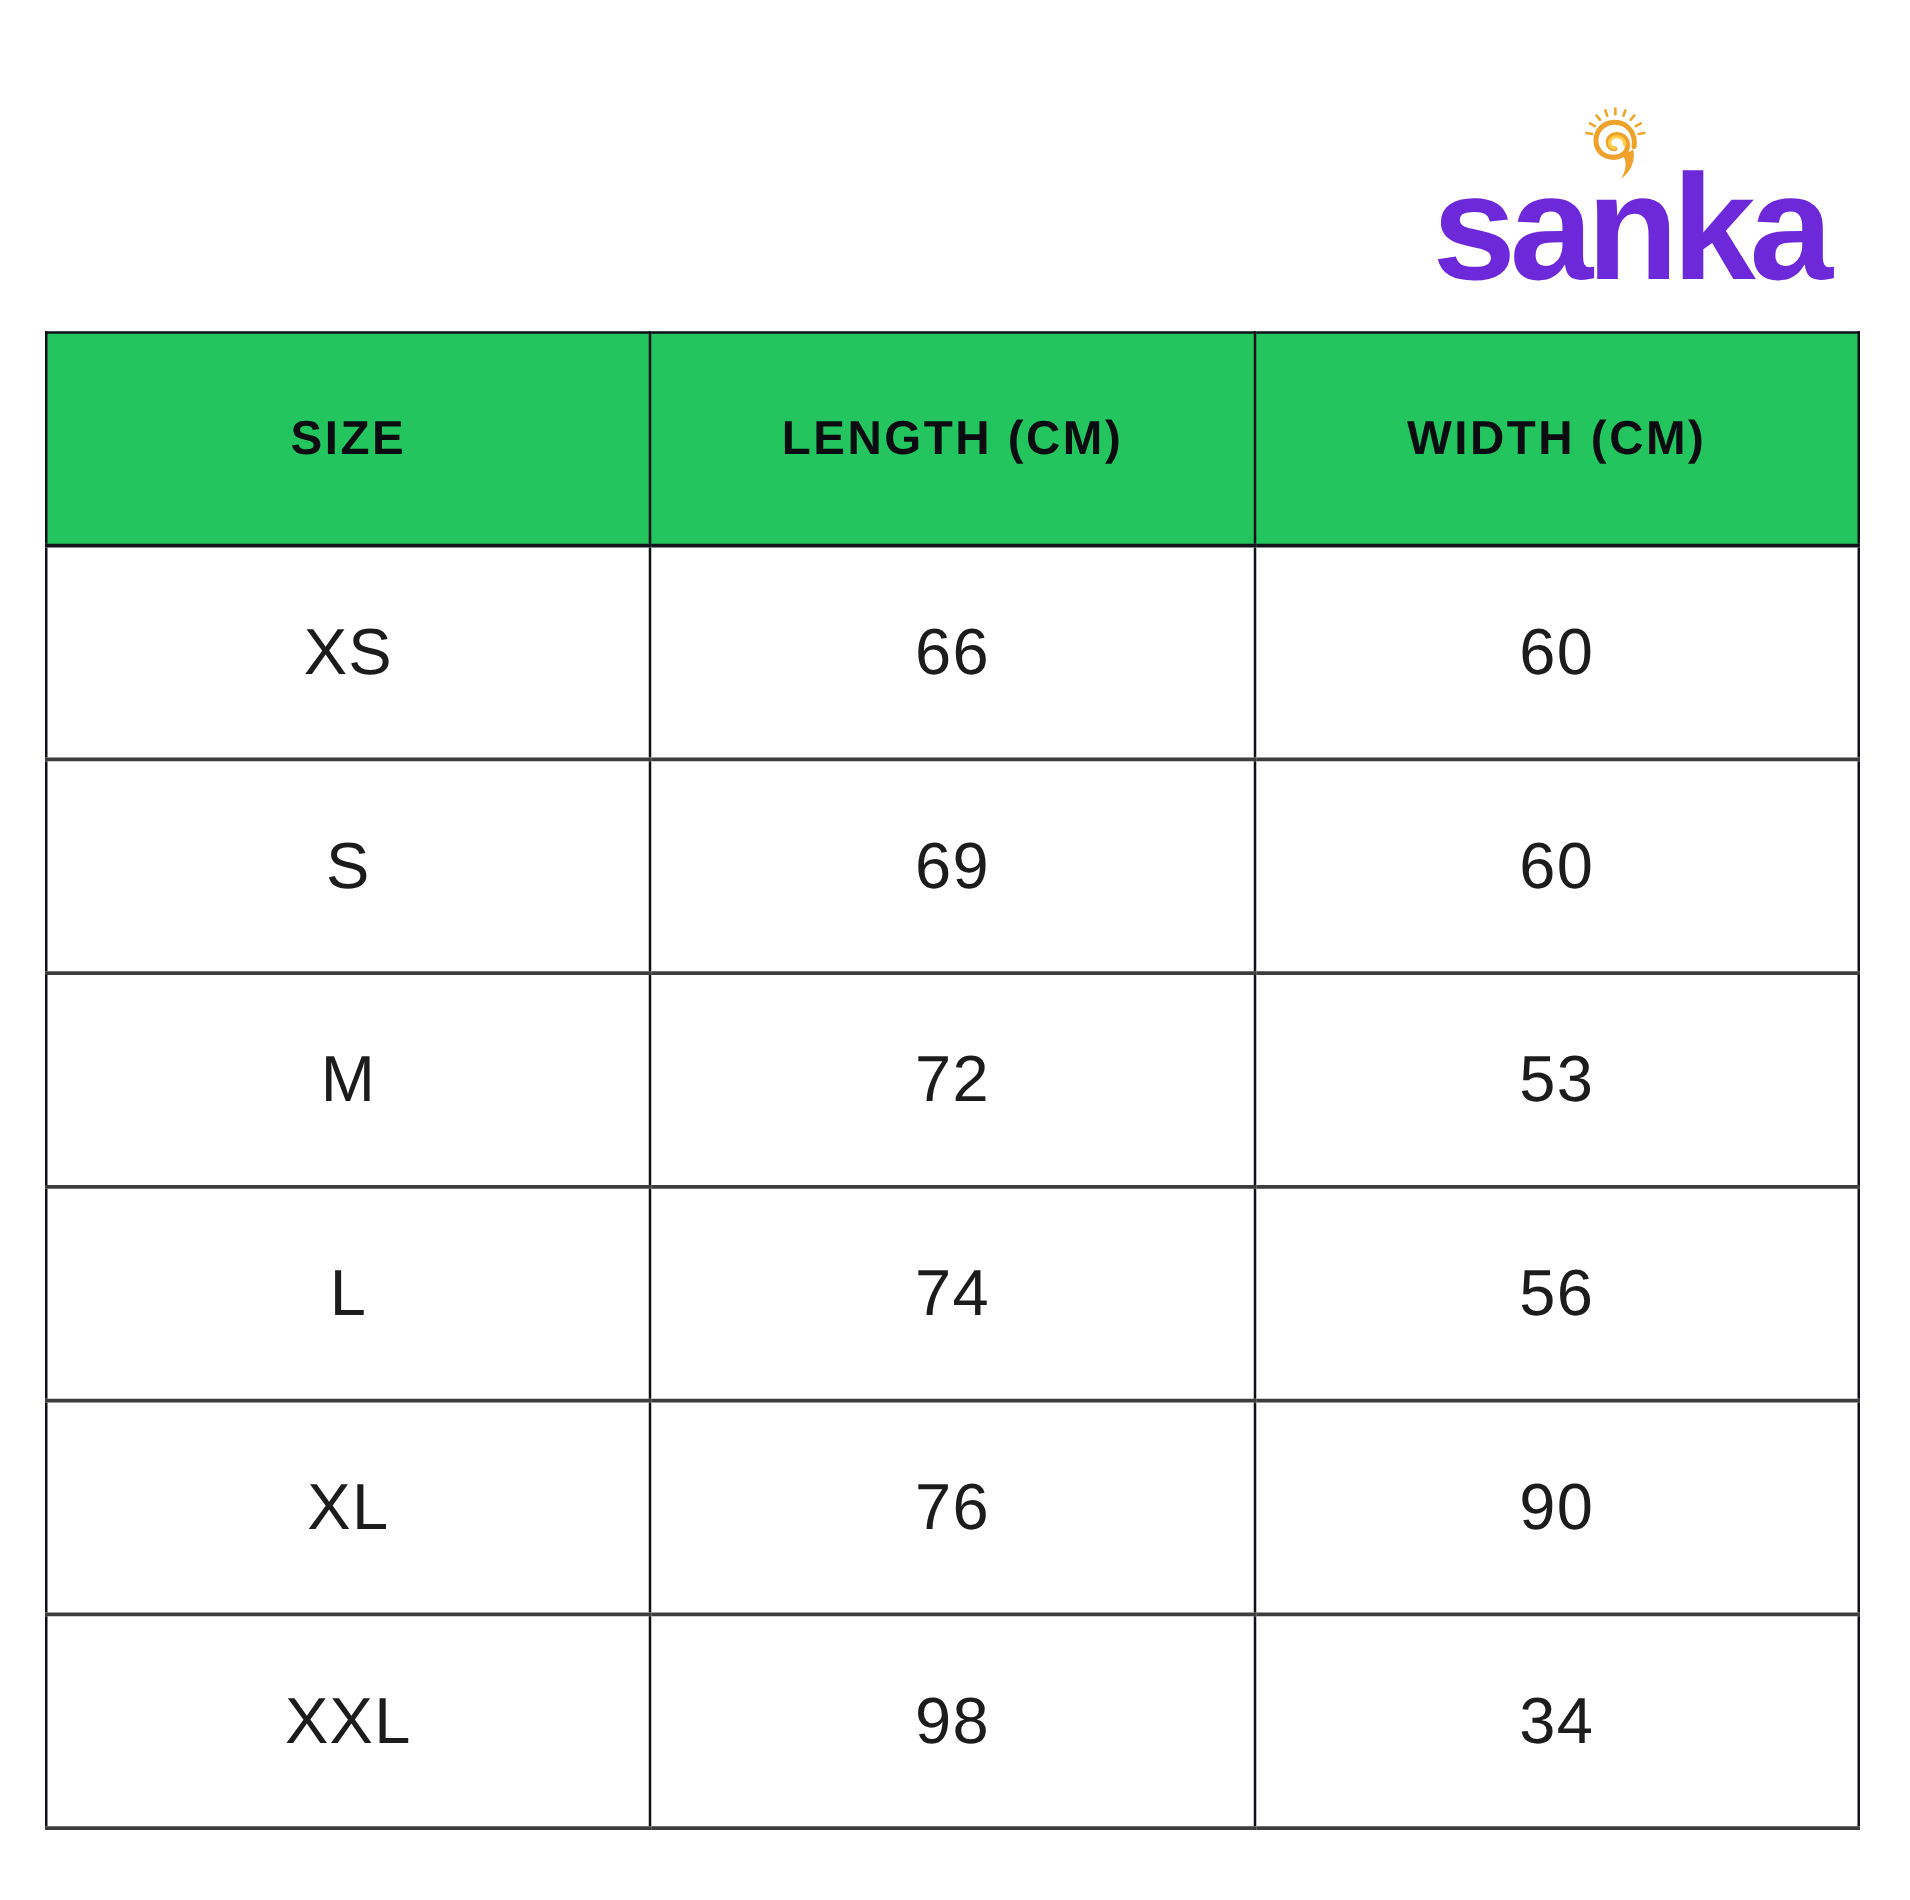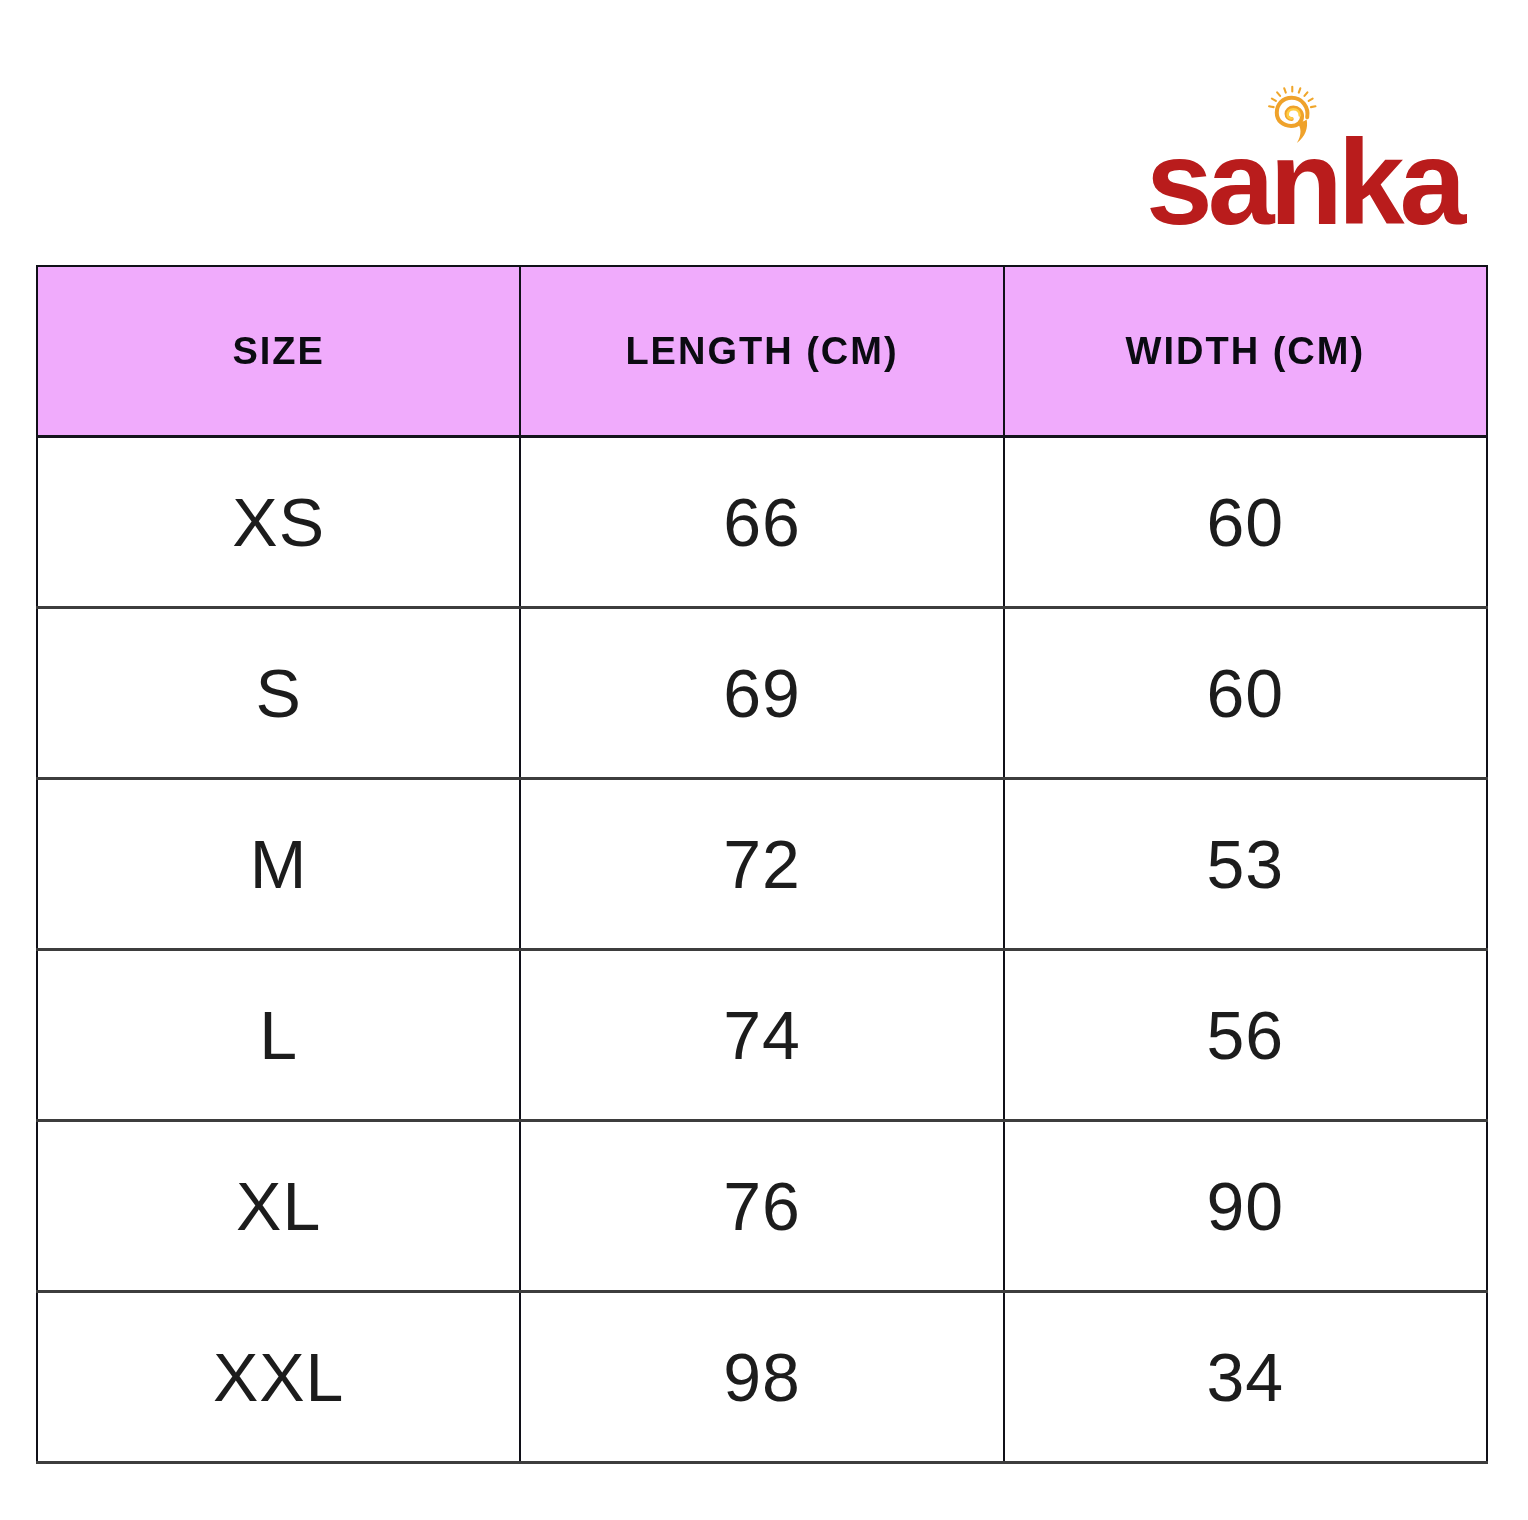--- a/index.html
+++ b/index.html
@@ -32,53 +32,53 @@
   }
   .logo-text {
     position: absolute;
     left: 1146px;
     top: 122px;
     width: 345px;
     font-size: 120px;
     line-height: 1;
     font-weight: bold;
     letter-spacing: -5px;
-    color: #b91c1c;
+    color: #6d28d9;
     text-align: left;
     white-space: nowrap;
   }
 
   
   .size-table {
     position: absolute;
     left: 36px;
     top: 265px;
     width: 1452px;
     border-collapse: collapse;
     table-layout: fixed;
   }
   .size-table th {
     height: 166px;
-    background: #f0abfc;
+    background: #22c55e;
     border: 2px solid #101018;
     border-bottom: 3px solid #14141c;
     font-size: 38px;
     font-weight: bold;
     letter-spacing: 2px;
     color: #0b0b12;
     text-align: center;
     vertical-align: middle;
   }
   .size-table td {
     height: 166px;
     border-left: 2px solid #101018;
     border-right: 2px solid #101018;
     border-top: 3px solid #3d3d3d;
     border-bottom: 3px solid #3d3d3d;
-    font-size: 68px;
+    font-size: 52px;
     font-weight: 300;
     letter-spacing: 1px;
     color: #1c1c1c;
     text-align: center;
     vertical-align: middle;
   }
 </style>
 </head>
 <body>
 

